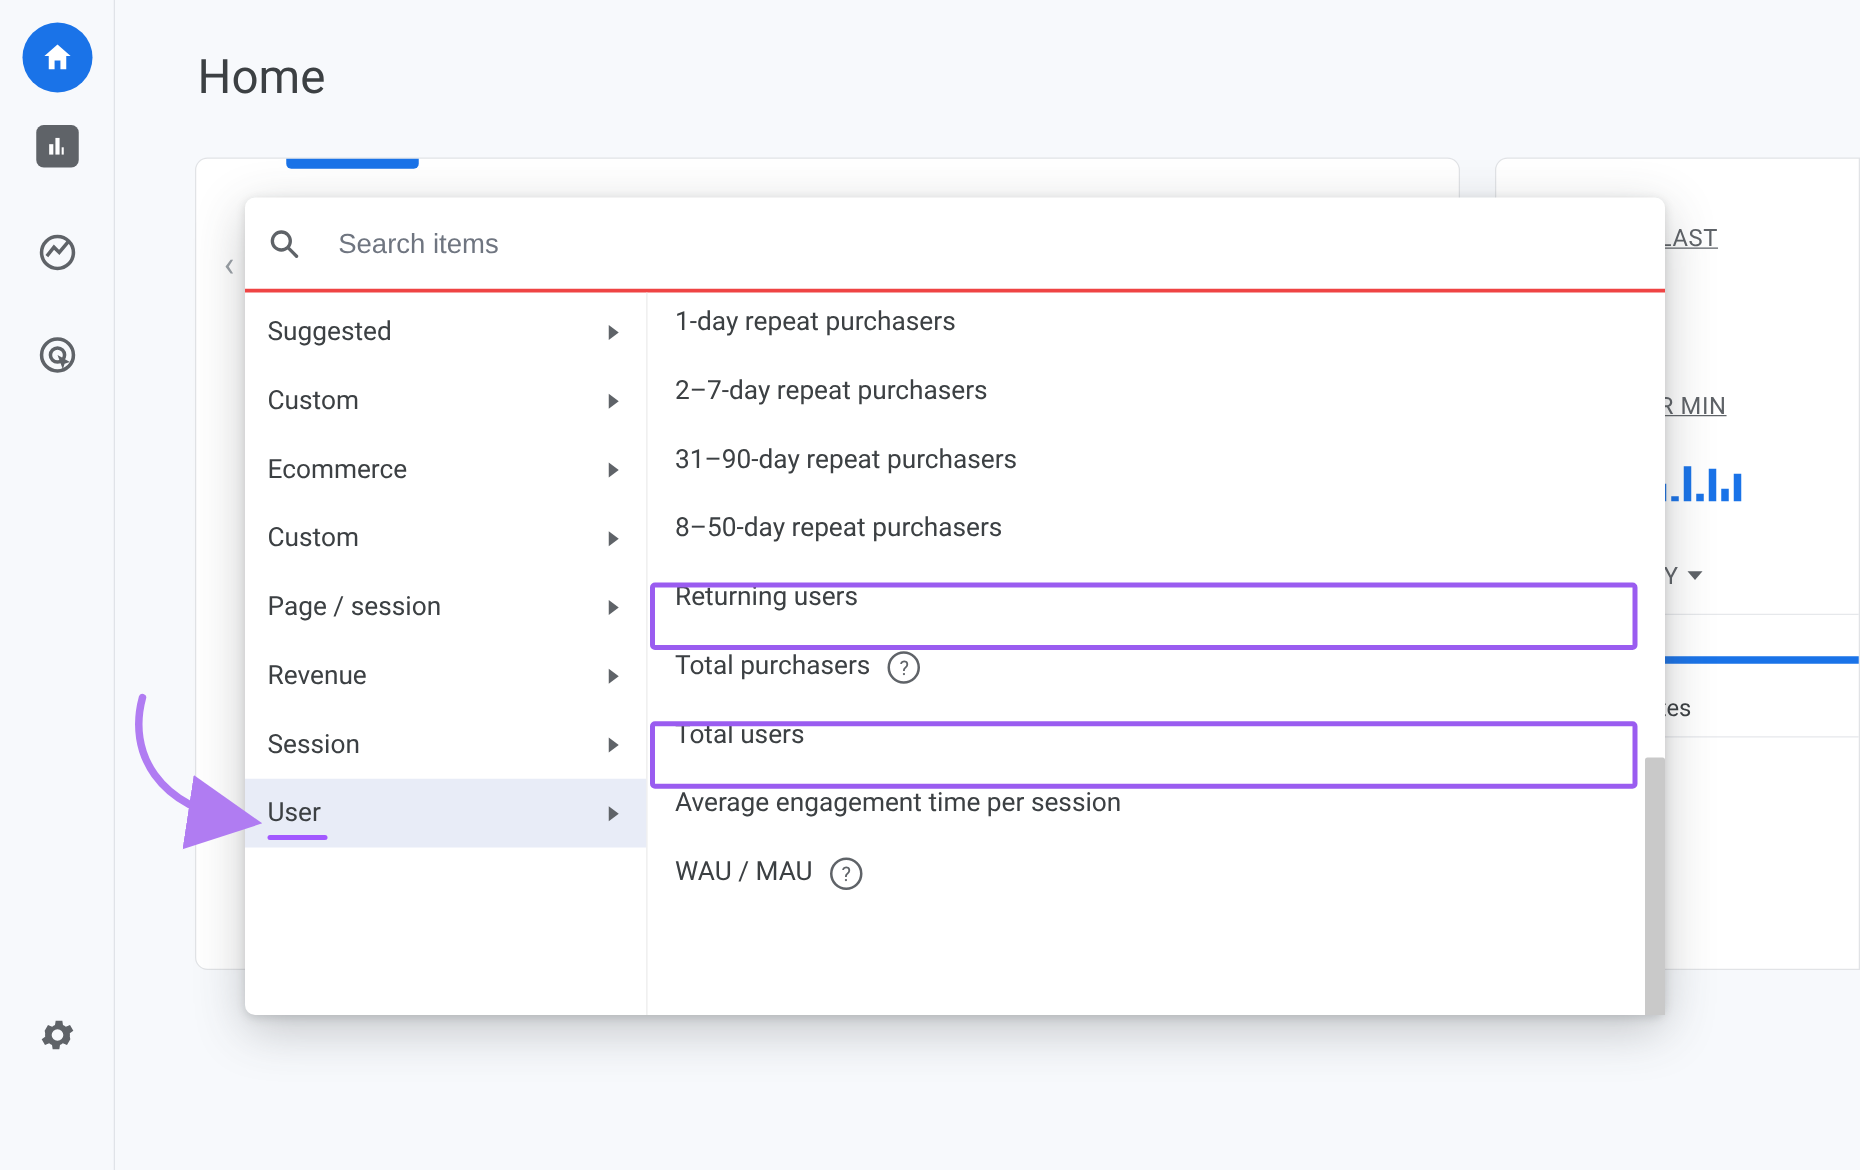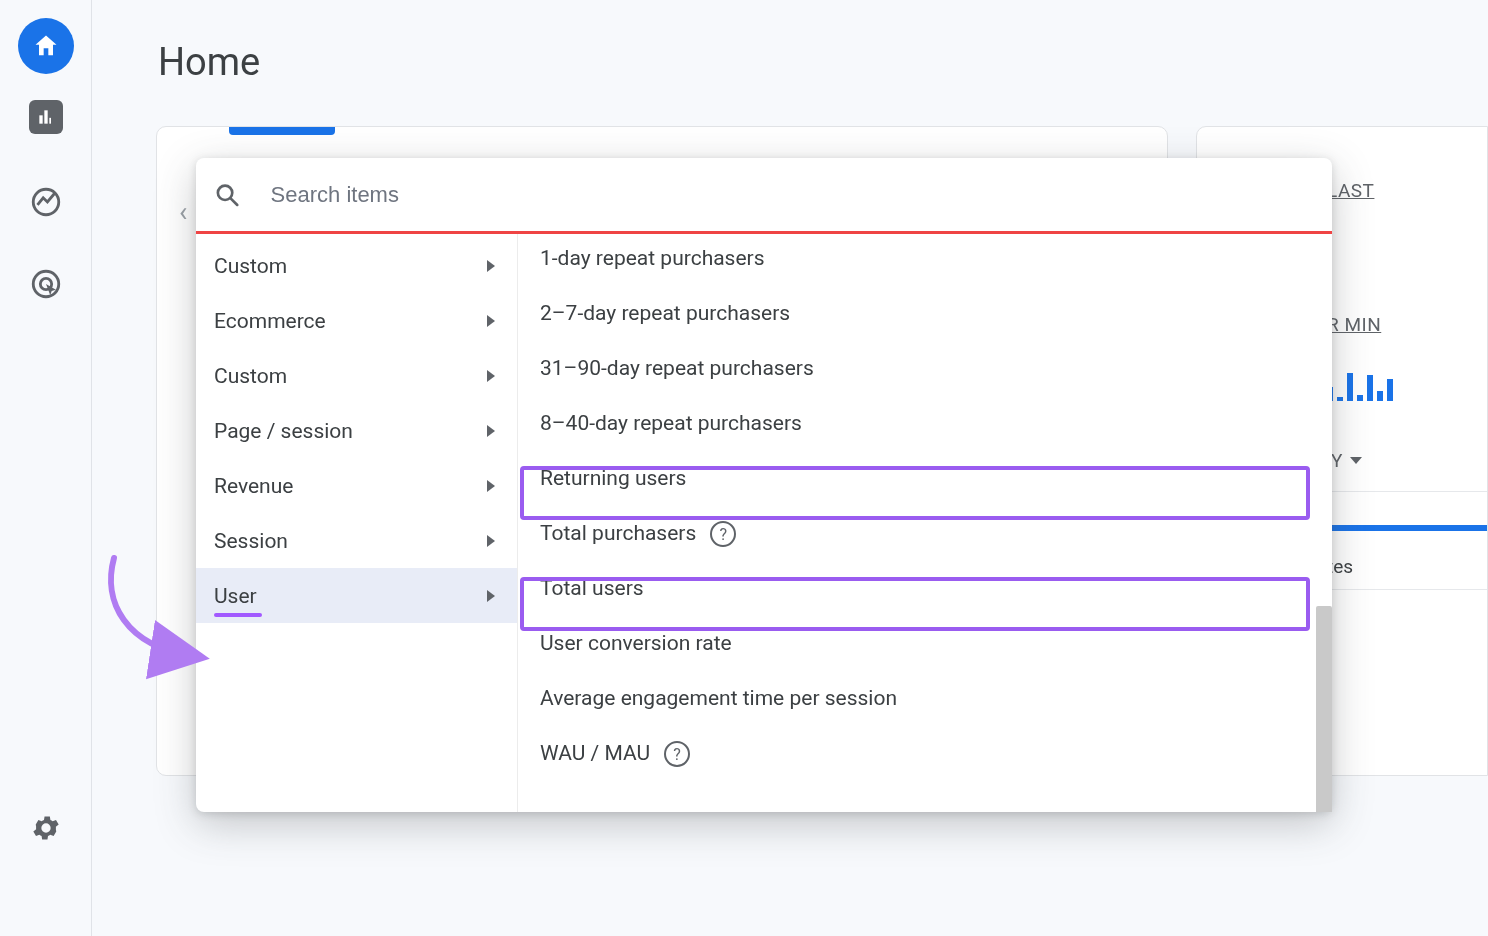--- a/index.html
+++ b/index.html
@@ -206,20 +206,24 @@
     <svg width="28" height="28" viewBox="0 0 24 24">
       <circle cx="10" cy="10" r="6.5" fill="none" stroke="#5f6368" stroke-width="2.4"></circle>
       <line x1="15" y1="15" x2="21" y2="21" stroke="#5f6368" stroke-width="2.4" stroke-linecap="round"></line>
     </svg>
     <input type="text" placeholder="Search items" style="">
   </div>
 
   <div class="popup-body">
     <div class="popup-left" id="cat-list">
         <div class="cat">
+          <span>Suggested</span>
+          <span class="arw"></span>
+        </div>
+        <div class="cat">
           <span>Custom</span>
           <span class="arw"></span>
         </div>
         <div class="cat">
           <span>Ecommerce</span>
           <span class="arw"></span>
         </div>
         <div class="cat">
           <span>Custom</span>
           <span class="arw"></span>
@@ -246,34 +250,31 @@
     <div class="item">
           <span>1-day repeat purchasers</span>
         </div>
         <div class="item">
           <span>2–7-day repeat purchasers</span>
         </div>
         <div class="item">
           <span>31–90-day repeat purchasers</span>
         </div>
         <div class="item">
-          <span>8–40-day repeat purchasers</span>
+          <span>8–50-day repeat purchasers</span>
         </div>
         <div class="item">
           <span>Returning users</span>
         </div>
         <div class="item">
           <span>Total purchasers</span>
           <span class="help-ic">?</span>
         </div>
         <div class="item">
           <span>Total users</span>
-        </div>
-        <div class="item">
-          <span>User conversion rate</span>
         </div>
         <div class="item">
           <span>Average engagement time per session</span>
         </div>
         <div class="item">
           <span>WAU / MAU</span>
           <span class="help-ic">?</span>
         </div>
       </div>
   </div>

